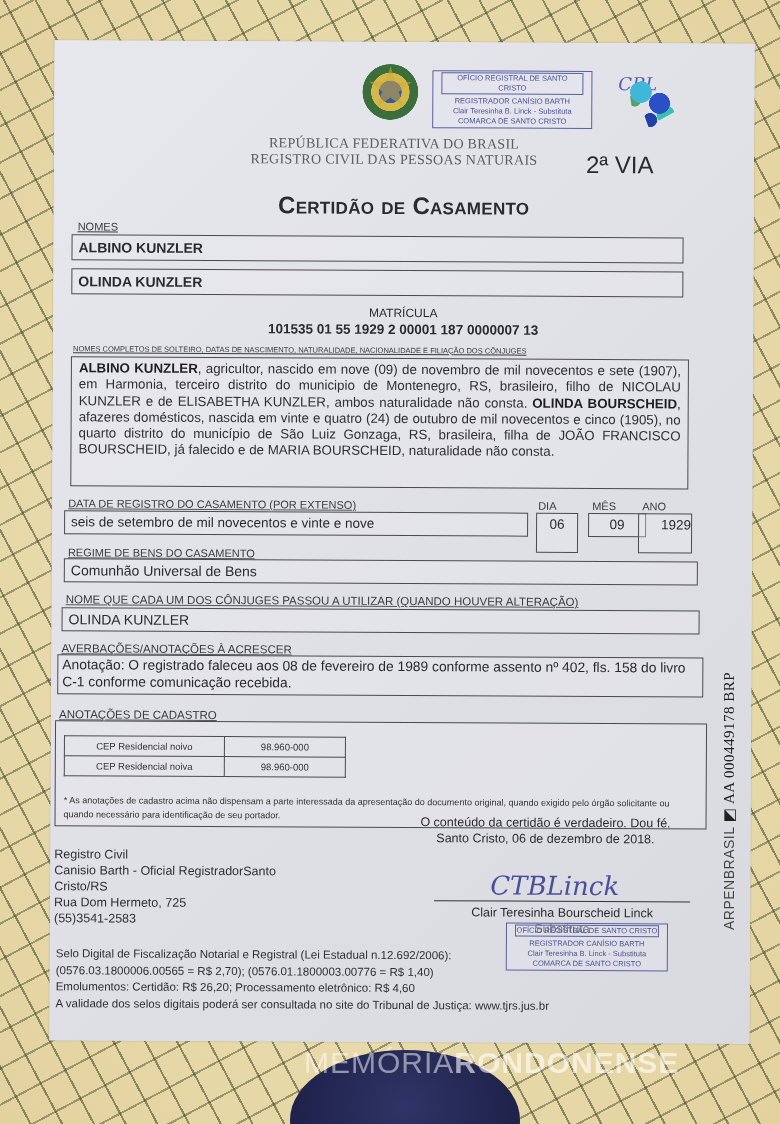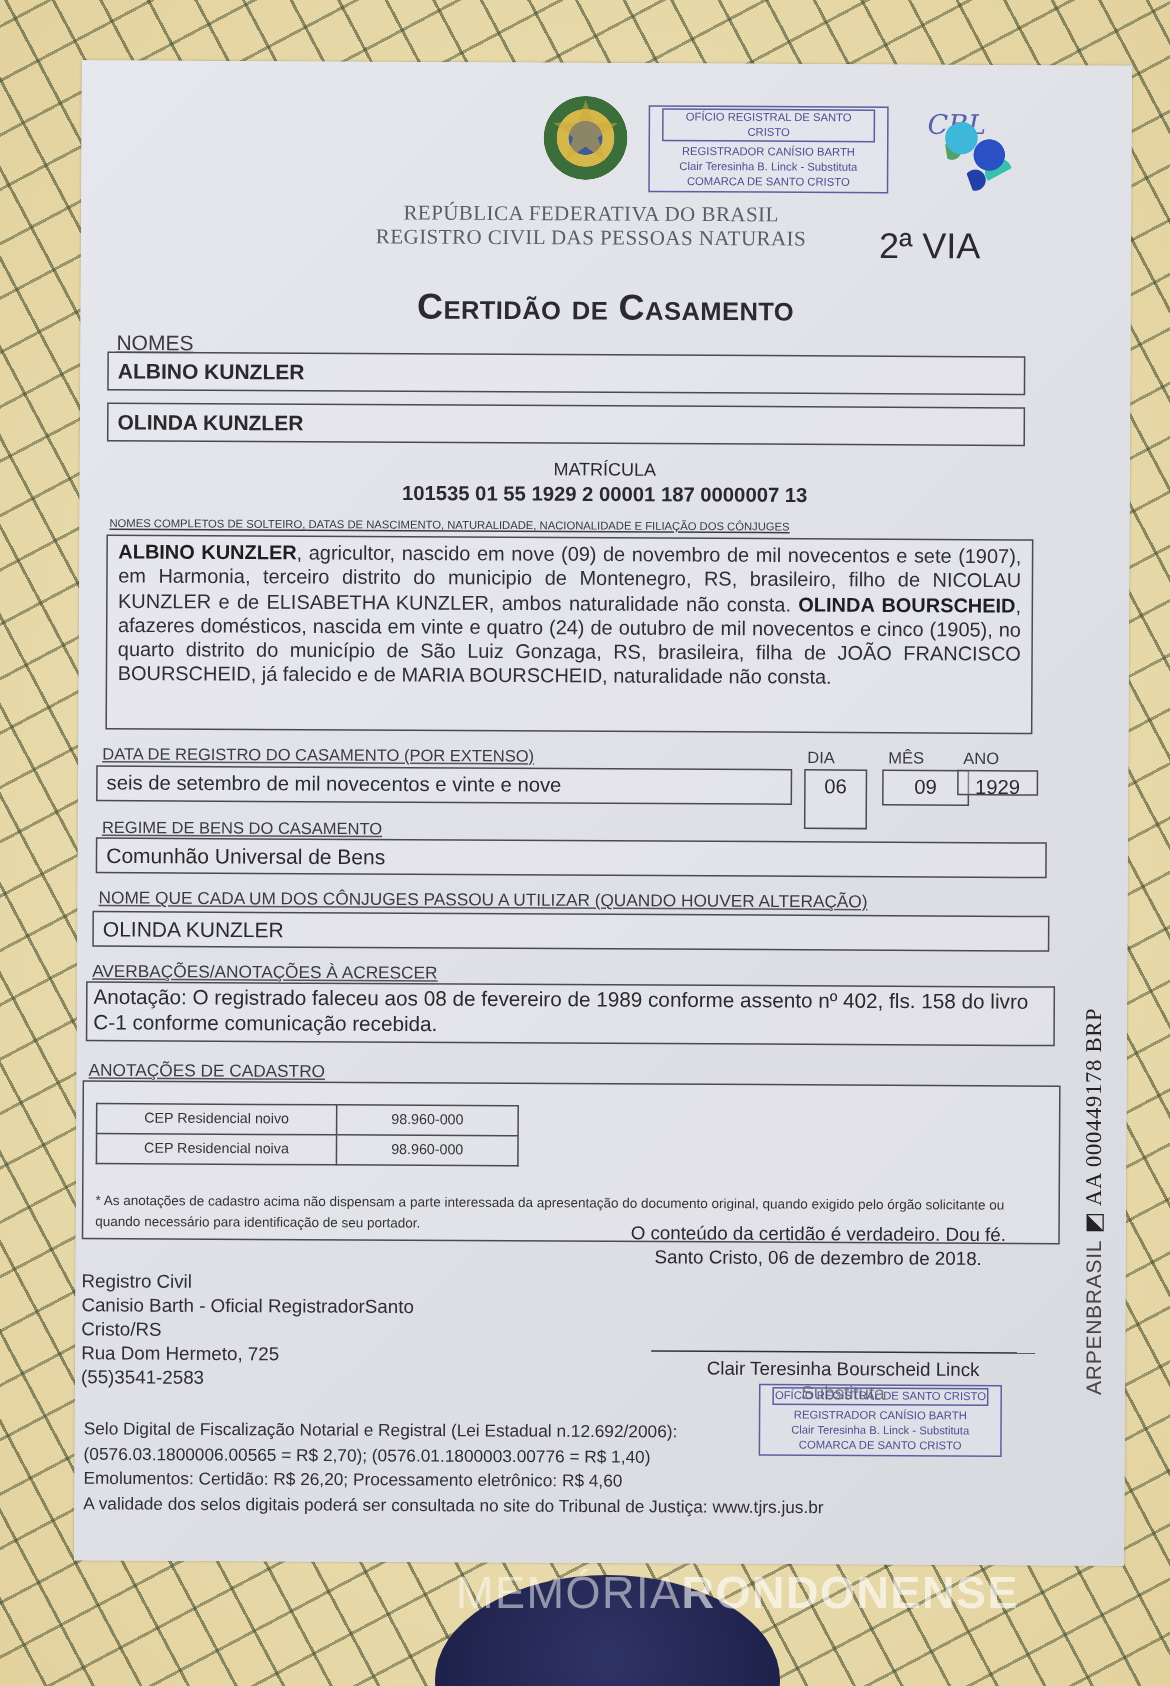--- a/index.html
+++ b/index.html
@@ -113,40 +113,40 @@
   <div class="abs map-holo"></div>
 
   <div class="abs rep">
     <div>REPÚBLICA FEDERATIVA DO BRASIL</div>
     <div>REGISTRO CIVIL DAS PESSOAS NATURAIS</div>
   </div>
   <div class="abs via">2ª VIA</div>
 
   <div class="abs title">Certidão de Casamento</div>
 
-  <div class="abs lbl-tiny" style="left:24px; top:180px; font-size:14px;">NOMES</div>
+  <div class="abs lbl-tiny" style="left:24px; top:180px; font-size:11px;">NOMES</div>
   <div class="abs box field name-field" style="left:18px; top:194px; width:612px; height:26px;">ALBINO KUNZLER</div>
   <div class="abs box field name-field" style="left:18px; top:228px; width:612px; height:26px;">OLINDA KUNZLER</div>
 
   <div class="abs matricula mat-l">MATRÍCULA</div>
   <div class="abs matricula mat-n">101535 01 55 1929 2 00001 187 0000007 13</div>
 
   <div class="abs lbl-tiny" style="left:20px; top:304px;">NOMES COMPLETOS DE SOLTEIRO, DATAS DE NASCIMENTO, NATURALIDADE, NACIONALIDADE E FILIAÇÃO DOS CÔNJUGES</div>
   <div class="abs box bio">
     <b>ALBINO KUNZLER</b><span>, agricultor, nascido em nove (09) de novembro de mil novecentos e sete (1907), em Harmonia, terceiro distrito do municipio de Montenegro, RS, brasileiro, filho de NICOLAU KUNZLER e de ELISABETHA KUNZLER, ambos naturalidade não consta. </span><b>OLINDA BOURSCHEID</b><span>, afazeres domésticos, nascida em vinte e quatro (24) de outubro de mil novecentos e cinco (1905), no quarto distrito do município de São Luiz Gonzaga, RS, brasileira, filha de JOÃO FRANCISCO BOURSCHEID, já falecido e de MARIA BOURSCHEID, naturalidade não consta.</span>
   </div>
 
   <div class="abs lbl" style="left:16px; top:457px;">DATA DE REGISTRO DO CASAMENTO (POR EXTENSO)</div>
   <div class="abs box field" style="left:12px; top:470px; width:464px; height:24px; font-size:13.5px; line-height:22px;">seis de setembro de mil novecentos e vinte e nove</div>
   <div class="abs lbl" style="left:486px; top:457px; text-decoration:none;">DIA</div>
   <div class="abs box small-date" style="left:484px; top:470px; width:42px; height:40px;">06</div>
   <div class="abs lbl" style="left:540px; top:457px; text-decoration:none;">MÊS</div>
   <div class="abs box small-date" style="left:536px; top:470px; width:58px; height:24px;">09</div>
   <div class="abs lbl" style="left:590px; top:457px; text-decoration:none;">ANO</div>
-  <div class="abs box small-date" style="left:586px; top:470px; width:54px; height:17px;">1929</div>
+  <div class="abs box small-date" style="left:586px; top:470px; width:54px; height:40px;text-align:right;">1929</div>
 
   <div class="abs lbl" style="left:16px; top:506px;">REGIME DE BENS DO CASAMENTO</div>
   <div class="abs box field" style="left:12px; top:518px; width:634px; height:24px; font-size:14px; line-height:22px;">Comunhão Universal de Bens</div>
 
   <div class="abs lbl" style="left:14px; top:553px; font-size:11.5px;">NOME QUE CADA UM DOS CÔNJUGES PASSOU A UTILIZAR (QUANDO HOUVER ALTERAÇÃO)</div>
   <div class="abs box field" style="left:10px; top:567px; width:638px; height:24px; font-size:14px; line-height:22px;">OLINDA KUNZLER</div>
 
   <div class="abs lbl" style="left:10px; top:602px; font-size:11.5px;">AVERBAÇÕES/ANOTAÇÕES À ACRESCER</div>
   <div class="abs box" style="left:6px; top:614px; width:646px; height:40px; padding:1px 4px; font-size:13.8px; line-height:17px;">Anotação: O registrado faleceu aos 08 de fevereiro de 1989 conforme assento nº 402, fls. 158 do livro C-1 conforme comunicação recebida.</div>
 
@@ -172,20 +172,21 @@
     <div>Canisio Barth - Oficial RegistradorSanto</div>
     <div>Cristo/RS</div>
     <div>Rua Dom Hermeto, 725</div>
     <div>(55)3541-2583</div>
   </div>
 
   <div class="abs footer-right">
     <div>O conteúdo da certidão é verdadeiro. Dou fé.</div>
     <div>Santo Cristo, 06 de dezembro de 2018.</div>
   </div>
+  <div class="abs sig">CTBLinck</div>
   <div class="abs sigline"></div>
   <div class="abs" style="left:384px; top:862px; width:256px; text-align:center; font-size:12.5px; line-height:16px;">
     <div>Clair Teresinha Bourscheid Linck</div>
     <div>Substituta</div>
   </div>
 
   <div class="abs stamp stamp2">
     <div class="top">OFÍCIO REGISTRAL DE SANTO CRISTO</div>
     <div>REGISTRADOR CANÍSIO BARTH</div>
     <div>Clair Teresinha B. Linck - Substituta</div>

